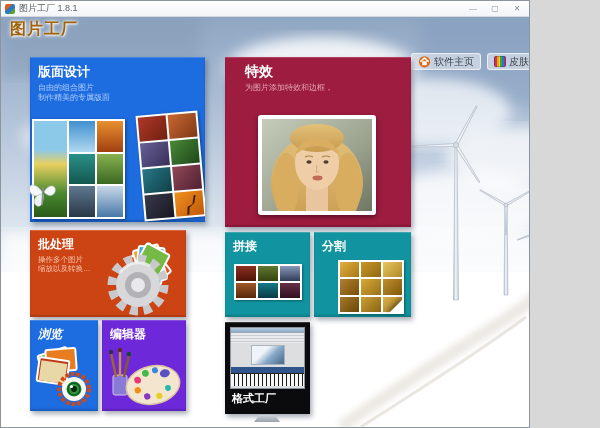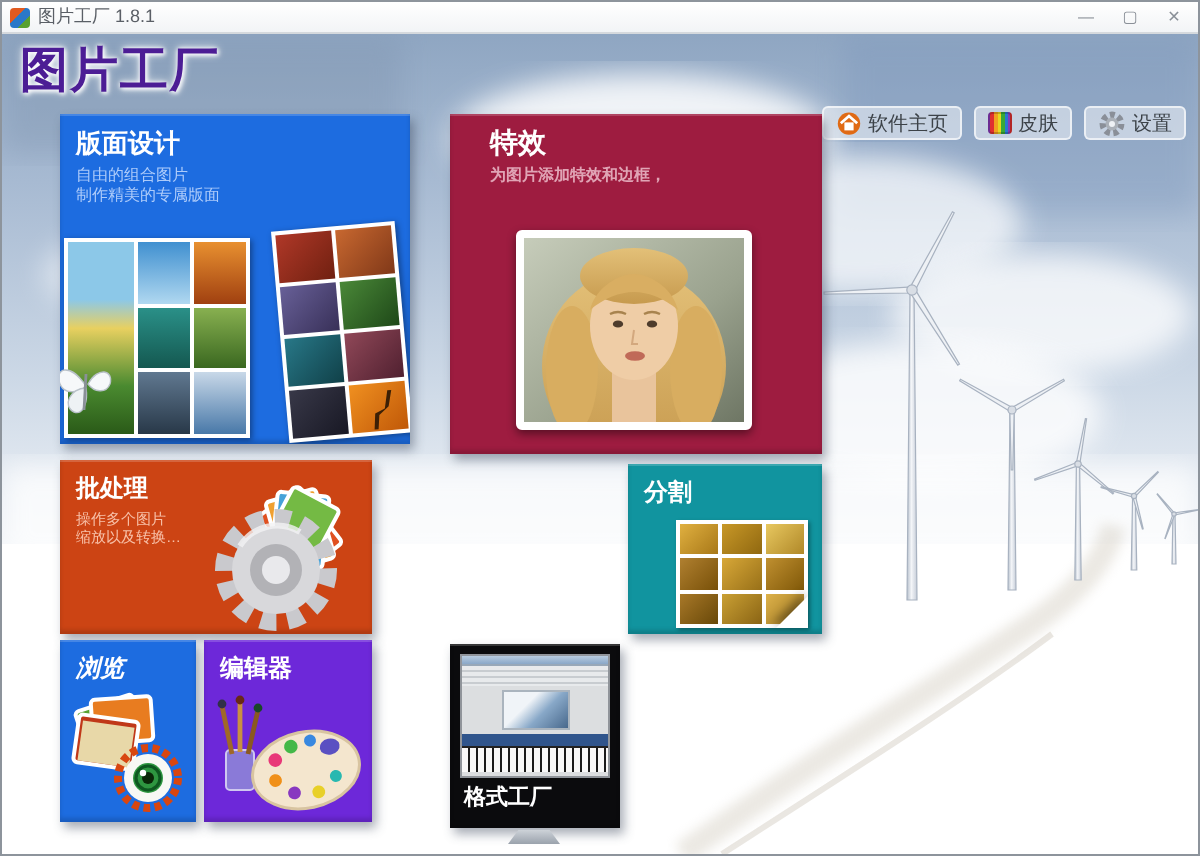--- a/index.html
+++ b/index.html
@@ -1,52 +1,52 @@
 <!DOCTYPE html>
 <html><head>
 <meta charset="utf-8">
 <style>
   * { box-sizing: border-box; margin: 0; padding: 0; }
   html,body { width:600px; height:428px; }
   body { font-family: "Liberation Sans", "DejaVu Sans", sans-serif; background:#d8d8d8; }
 
-  .window { position:relative; width:600px; height:428px; border:1px solid #8d949c; background:#fff; overflow:hidden; }
+  .window { position:relative; width:530px; height:428px; border:1px solid #8d949c; background:#fff; overflow:hidden; }
 
   
   .titlebar { position:relative; height:16px; background:linear-gradient(#ffffff,#f2f4f6); border-bottom:1px solid #d5d9dd; display:flex; align-items:center; padding:0 4px; }
   .app-icon { width:10px; height:10px; border-radius:2px; background:linear-gradient(135deg,#e05a20 0 40%,#2a78c8 40% 70%,#58a030 70%); margin-right:4px; flex:0 0 auto; }
   .win-title { font-size:9px; color:#5a5f66; white-space:nowrap; }
   .win-controls { margin-left:auto; display:flex; gap:6px; }
   .win-btn { width:16px; height:12px; font-size:8px; line-height:12px; text-align:center; color:#8a9098; cursor:default; }
 
   
   .client { position:relative; width:598px; height:410px; overflow:hidden; background:#eef2f6; }
   .bg { position:absolute; left:0; top:0; width:598px; height:410px; }
 
   
-  .logo { position:absolute; left:9px; top:2px; font-size:24px; font-weight:bold; color:#4c1d95;
+  .logo { position:absolute; left:9px; top:2px; font-size:16px; font-weight:bold; color:#a16207;
           text-shadow:0 0 2px #fff, 0 0 5px rgba(255,255,255,.95), 1px 1px 2px rgba(255,255,255,.8); letter-spacing:1px; }
   .topbar { position:absolute; top:8px; right:6px; display:flex; gap:6px;margin-top:28px; }
   .top-btn { display:flex; align-items:center; gap:3px; height:17px; padding:0 6px; background:rgba(255,255,255,.48);
              border:1px solid rgba(255,255,255,.65); border-radius:3px; font-size:10px; color:#3c4248; cursor:pointer; }
   .skin-swatch { width:12px; height:11px; border-radius:2px;
              background:linear-gradient(90deg,#e03030 0 20%,#f0a020 20% 40%,#e8d820 40% 55%,#38a838 55% 75%,#2878d0 75% 90%,#8838b8 90%); border:1px solid rgba(0,0,0,.2); }
 
   
   .tile { position:absolute; color:#fff; padding:6px 8px; box-shadow:2px 3px 5px rgba(60,72,92,.45), inset 0 -2px 2px rgba(0,0,0,.15), inset 0 1px 0 rgba(255,255,255,.18); cursor:pointer; overflow:hidden; }
   .tile-title { font-weight:bold; }
   .tile-sub { font-size:8px; line-height:10px; opacity:.85; }
 
   .t-layout  { left:29px;  top:40px;  width:175px; height:165px; background:#1d6ce0; }
   .t-layout .tile-title { font-size:13px; margin-bottom:2px; }
   .t-layout .tile-sub { color:#c6dcff; }
 
   .t-effects { left:224px; top:40px;  width:186px; height:170px; background:#9e1c40;padding-left:20px; }
   .t-effects .tile-title { font-size:14px; margin-bottom:2px; }
-  .t-effects .tile-sub { color:#ecbcca;font-weight:bold; }
+  .t-effects .tile-sub { color:#ecbcca; }
 
   .t-batch   { left:29px;  top:213px; width:156px; height:87px; background:#cc4414; }
   .t-batch .tile-title { font-size:12px; margin-bottom:2px; }
   .t-batch .tile-sub { color:#ffd6c2; font-size:7.5px; line-height:9px; }
 
   .t-stitch  { left:224px; top:215px; width:85px;  height:85px; background:#11949f; }
   .t-split   { left:313px; top:215px; width:97px;  height:85px; background:#11949f; }
   .t-stitch .tile-title, .t-split .tile-title, .t-browse .tile-title, .t-editor .tile-title { font-size:12px; }
 
   .t-browse  { left:29px;  top:303px; width:68px;  height:91px; background:#1d6ce0;font-style:italic; }
@@ -326,20 +326,31 @@
         <g>
           <circle cx="46" cy="50" r="25" fill="none" stroke="#c9c9cd" stroke-width="11" stroke-dasharray="7.6 5.4"></circle>
           <circle cx="46" cy="50" r="22" fill="#d8d8db"></circle>
           <circle cx="46" cy="50" r="13" fill="#b2b2b6"></circle>
           <circle cx="46" cy="50" r="7" fill="#e9e9ec"></circle>
           <path d="M28 38 A22 22 0 0 1 58 31" stroke="#f2f2f4" stroke-width="3" fill="none" opacity="0.8"></path>
         </g>
       </svg>
     </div>
 
+    <div class="tile t-stitch">
+      <div class="tile-title">拼接</div>
+      <div class="strip">
+        <div class="s1"></div>
+          <div class="s2"></div>
+          <div class="s3"></div>
+        <div class="s4"></div>
+          <div class="s5"></div>
+          <div class="s6"></div>
+      </div>
+    </div>
 
     <div class="tile t-split">
       <div class="tile-title">分割</div>
       <div class="splitgrid">
         <div class="g1"></div>
           <div class="g2"></div>
           <div class="g3"></div>
         <div class="g4"></div>
           <div class="g5"></div>
           <div class="g6"></div>

